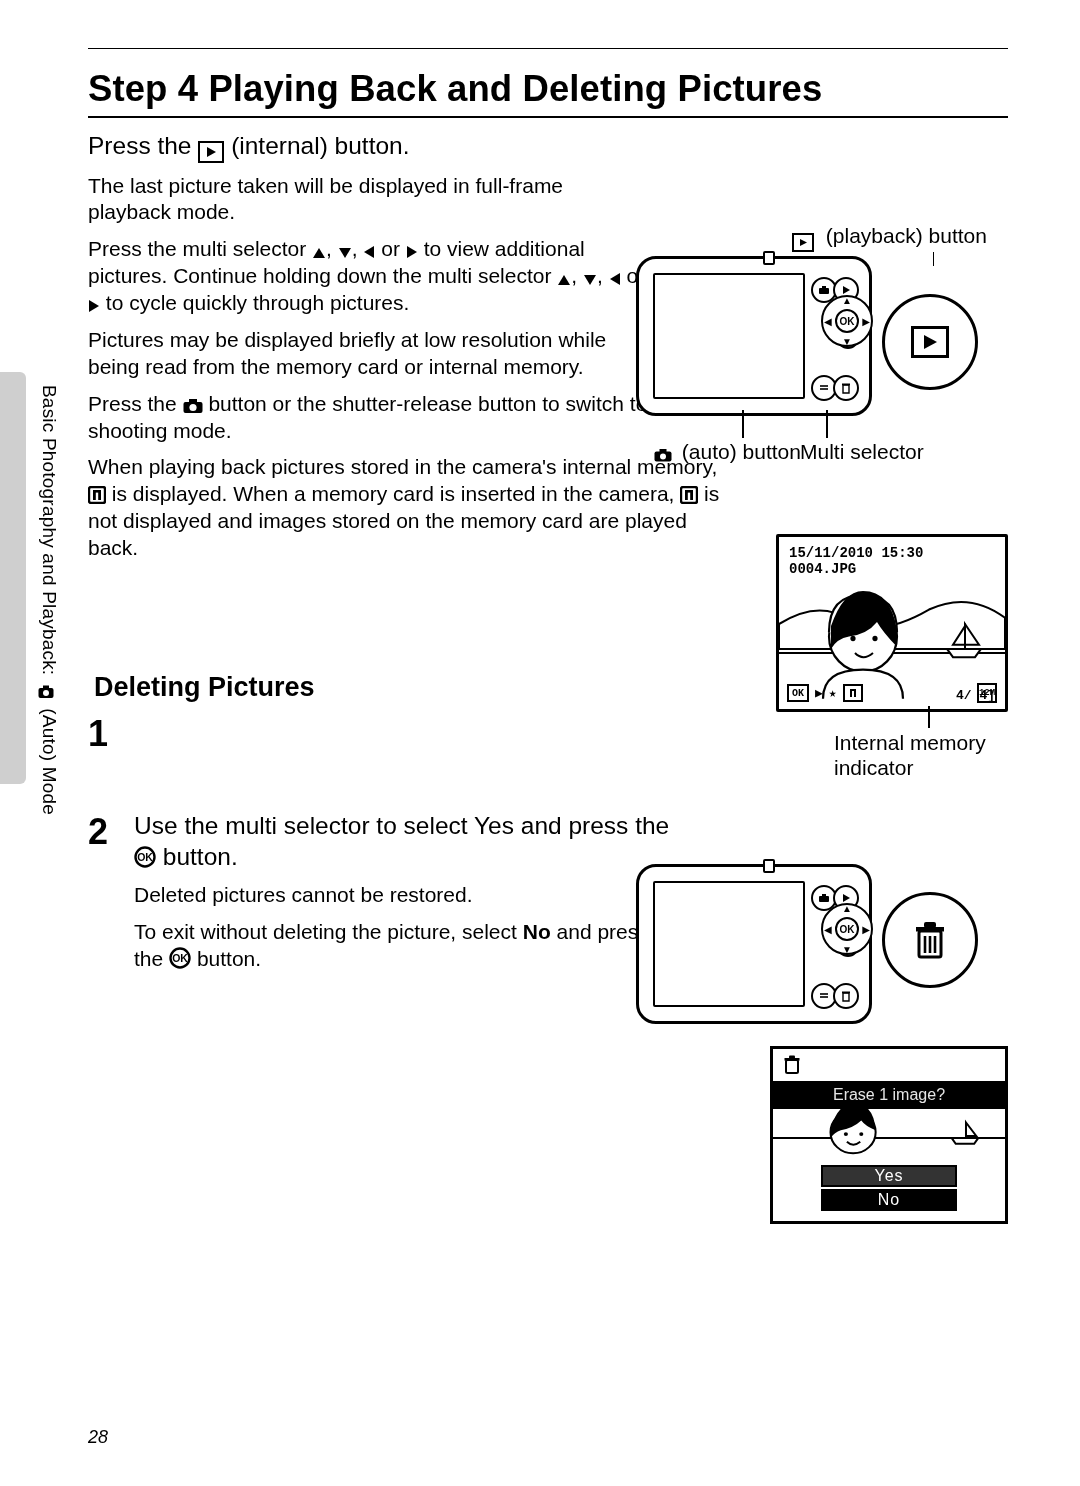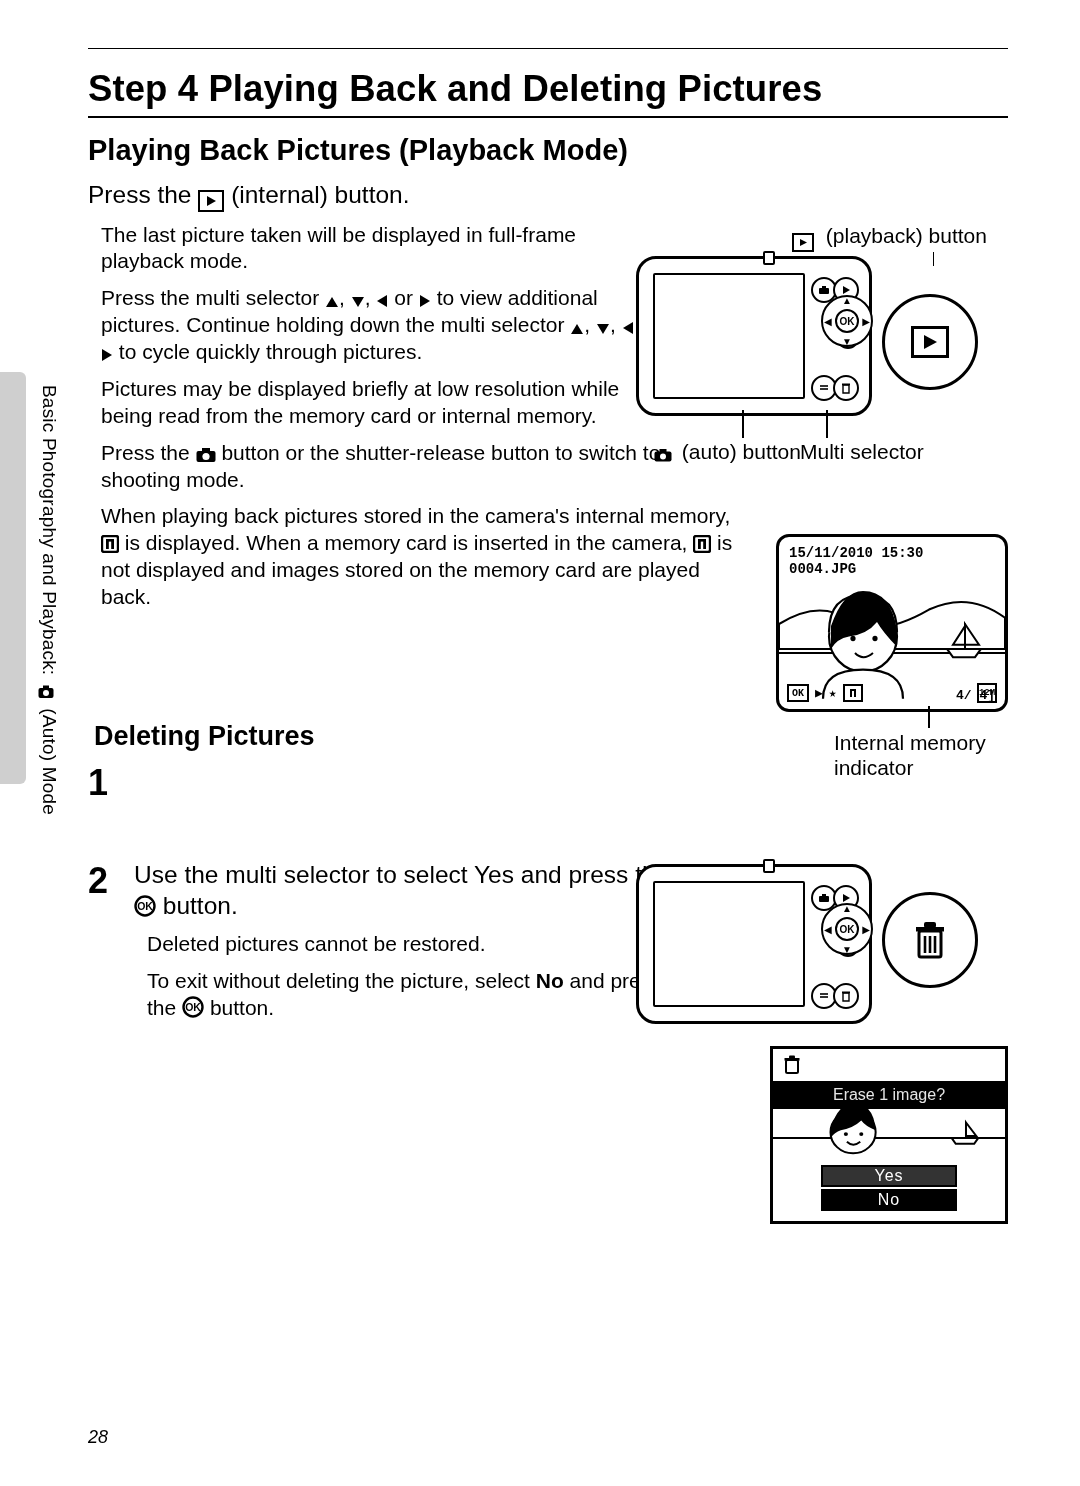--- a/index.html
+++ b/index.html
@@ -31,21 +31,21 @@
   .content{position:absolute;left:88px;right:72px;top:54px;bottom:64px}
 
   
   .h-step{font-weight:800;font-size:36.5px;margin:14px 0 8px 0;letter-spacing:0.1px}
   .h-step .rule{height:0;border-bottom:2px solid #000;margin-top:6px}
   .h-sec{font-weight:800;font-size:29px;margin:16px 0 10px 0}
   .h-sec-small{font-weight:800;font-size:27px;margin:28px 0 10px 6px}
   .h-action{font-size:24.5px;margin:14px 0 6px 0}
 
   
-  p.body{font-size:21px;line-height:1.28;margin:10px 13px;color:#000;max-width:560px}
+  p.body{font-size:21px;line-height:1.28;margin:10px 0;color:#000;max-width:560px}
   p.body.wide{max-width:640px}
   .body .b{font-weight:700}
 
   
   .ic{display:inline-flex;align-items:center;justify-content:center;vertical-align:-3px}
   .ic svg{display:block}
   .boxed{border:2px solid #000;width:22px;height:18px;display:inline-flex;align-items:center;justify-content:center;vertical-align:-3.5px}
   .boxed.tiny{width:18px;height:15px}
   .boxed svg{display:block}
 
@@ -86,21 +86,21 @@
   .lead.l1{left:106px;top:186px;width:1.5px;height:28px}
   .lead.l2{left:190px;top:186px;width:1.5px;height:28px}
   .lead.l3{right:74px;top:28px;width:1.5px;height:14px}
   .dlabel{position:absolute;font-size:21px;white-space:nowrap}
   .dlabel.a{left:18px;top:216px}
   .dlabel.b{left:164px;top:216px}
   .dlabel.a .ic{margin-right:4px}
 
   
   .sample{position:absolute;right:0;top:480px;width:232px;height:240px}
-  .samp-frame{position:absolute;left:0;top:0;right:0;height:172px;border:3px solid #000;border-radius:13px;background:#fff;overflow:hidden}
+  .samp-frame{position:absolute;left:0;top:0;right:0;height:172px;border:3px solid #000;border-radius:2px;background:#fff;overflow:hidden}
   .samp-info{position:absolute;left:10px;top:8px;font-family:"Courier New",monospace;font-size:14px;font-weight:700;color:#000;text-shadow:-1px 0 #fff,1px 0 #fff,0 -1px #fff,0 1px #fff;line-height:1.15}
   .samp-bottom{position:absolute;left:8px;right:8px;bottom:6px;display:flex;align-items:center;gap:6px;font-family:"Courier New",monospace;font-size:13px;font-weight:700}
   .samp-bottom .chip{border:2px solid #000;width:18px;height:14px;display:flex;align-items:center;justify-content:center;background:#fff;font-size:10px}
   .samp-bottom .sq{border:2px solid #000;width:16px;height:16px;font-size:9px;display:flex;align-items:center;justify-content:center}
   .samp-bottom .sp{flex:1}
   .lead.s1{left:152px;top:172px;width:1.5px;height:22px}
   .slabel{position:absolute;left:58px;top:196px;font-size:21px;line-height:1.2}
 
   
   .scene{position:absolute;inset:0}
@@ -152,21 +152,20 @@
   <span> (Auto) Mode</span>
 </div>
 
 <div class="content">
 
   <div class="h-step">
     <span>Step 4 Playing Back and Deleting Pictures</span>
     <div class="rule"></div>
   </div>
 
-  <div class="h-sec">Playing Back Pictures (Playback Mode)</div>
 
   <div class="h-action">
     <span>Press the </span>
     <span class="boxed">
       <svg width="14" height="12" viewBox="0 0 14 12">
             <polygon points="3,1 12,6 3,11" fill="#000"></polygon>
           </svg>
     </span>
     <span> (internal) button.</span>
   </div>

